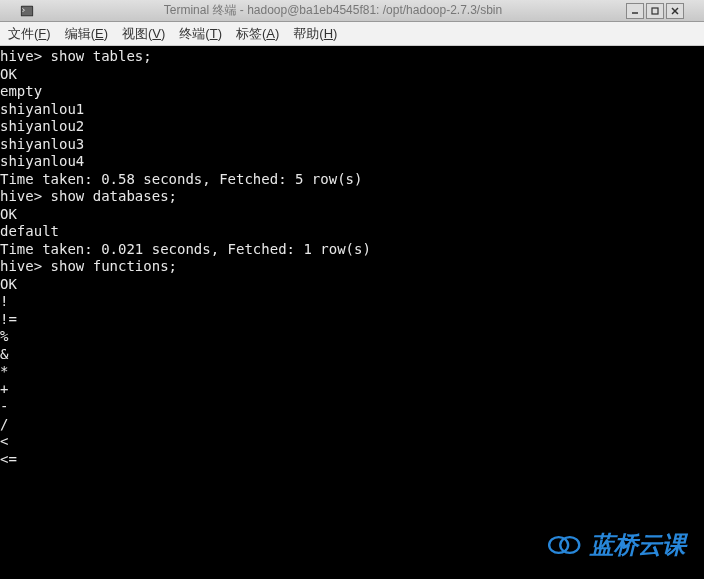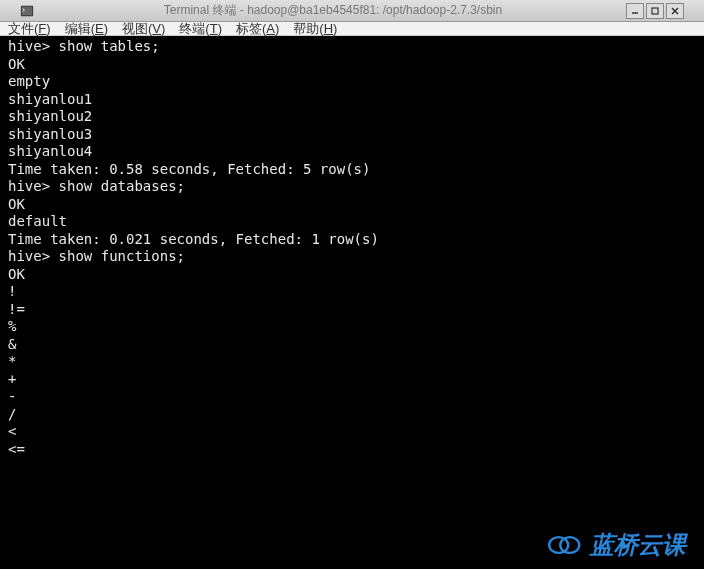--- a/index.html
+++ b/index.html
@@ -43,39 +43,39 @@
       width: 18px; height: 16px;
       border: 1px solid #888;
       background: #ddd;
       font-size: 10px;
       display: flex;
       align-items: center;
       justify-content: center;
       color: #333;
     }
     .menubar {
-      height: 14px;
+      height: 24px;
       background: #f2f2f2;
       border-bottom: 1px solid #ccc;
       display: flex;
       align-items: center;
       padding: 0 8px;
       gap: 14px;
       font-size: 13px;
       color: #333;
     }
     .menu-item { cursor: default; }
     .menu-item u { text-decoration: underline; }
     .terminal {
       background: #000;
       color: #e8e8e8;
       font-family: "DejaVu Sans Mono", Consolas, monospace;
       font-size: 14px;
       line-height: 17.5px;
-      padding: 2px 8px;
+      padding: 2px 0;
       height: calc(579px - 46px);
       white-space: pre;
       overflow: hidden;
     }
     .watermark {
       position: absolute;
       right: 18px;
       bottom: 18px;
       display: flex;
       align-items: center;

